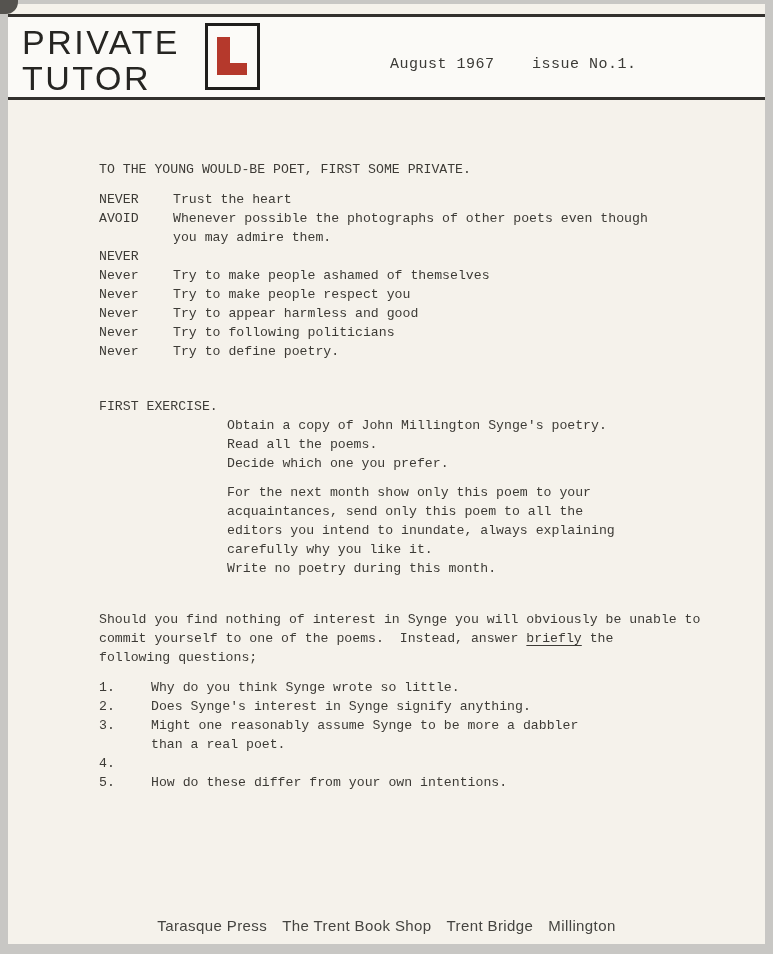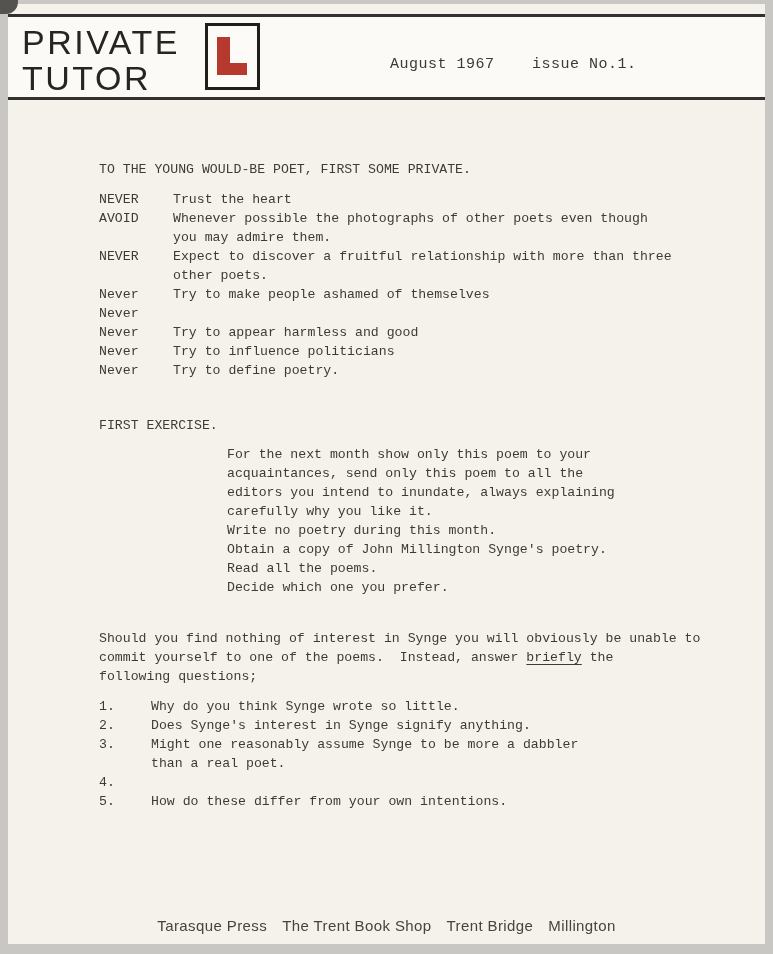--- a/index.html
+++ b/index.html
@@ -140,58 +140,57 @@
           </div>
 
           <div class="warn-row">
             <span class="warn-label">AVOID</span>
             <span class="warn-text">Whenever possible the photographs of other poets even though
 you may admire them.</span>
           </div>
 
           <div class="warn-row">
             <span class="warn-label">NEVER</span>
-            <span class="warn-text">Expect to discover a fruitful relationship with more than three
-other poets.</span>
           </div>
 
           <div class="warn-row">
             <span class="warn-label">Never</span>
             <span class="warn-text">Try to make people ashamed of themselves</span>
           </div>
 
           <div class="warn-row">
             <span class="warn-label">Never</span>
+            <span class="warn-text">Try to make people respect you</span>
           </div>
 
           <div class="warn-row">
             <span class="warn-label">Never</span>
             <span class="warn-text">Try to appear harmless and good</span>
           </div>
 
           <div class="warn-row">
             <span class="warn-label">Never</span>
-            <span class="warn-text">Try to influence politicians</span>
+            <span class="warn-text">Try to following politicians</span>
           </div>
 
           <div class="warn-row">
             <span class="warn-label">Never</span>
             <span class="warn-text">Try to define poetry.</span>
           </div>
         </div>
 
       <p class="ex-head">FIRST EXERCISE.</p>
+      <p class="ex-block">Obtain a copy of John Millington Synge's poetry.
+Read all the poems.
+Decide which one you prefer.</p>
       <p class="ex-block ex-block2">For the next month show only this poem to your
 acquaintances, send only this poem to all the
 editors you intend to inundate, always explaining
 carefully why you like it.
 Write no poetry during this month.</p>
-      <p class="ex-block">Obtain a copy of John Millington Synge's poetry.
-Read all the poems.
-Decide which one you prefer.</p>
 
       <p class="q-intro"><span>Should you find nothing of interest in Synge you will obviously be unable to
 commit yourself to one of the poems.&nbsp; Instead, answer </span><span class="u">briefly</span><span> the
 following questions;</span></p>
 
       <div class="questions">
 
           <div class="q-row">
             <span class="q-num">1.</span>
             <span class="q-text">Why do you think Synge wrote so little.</span>

